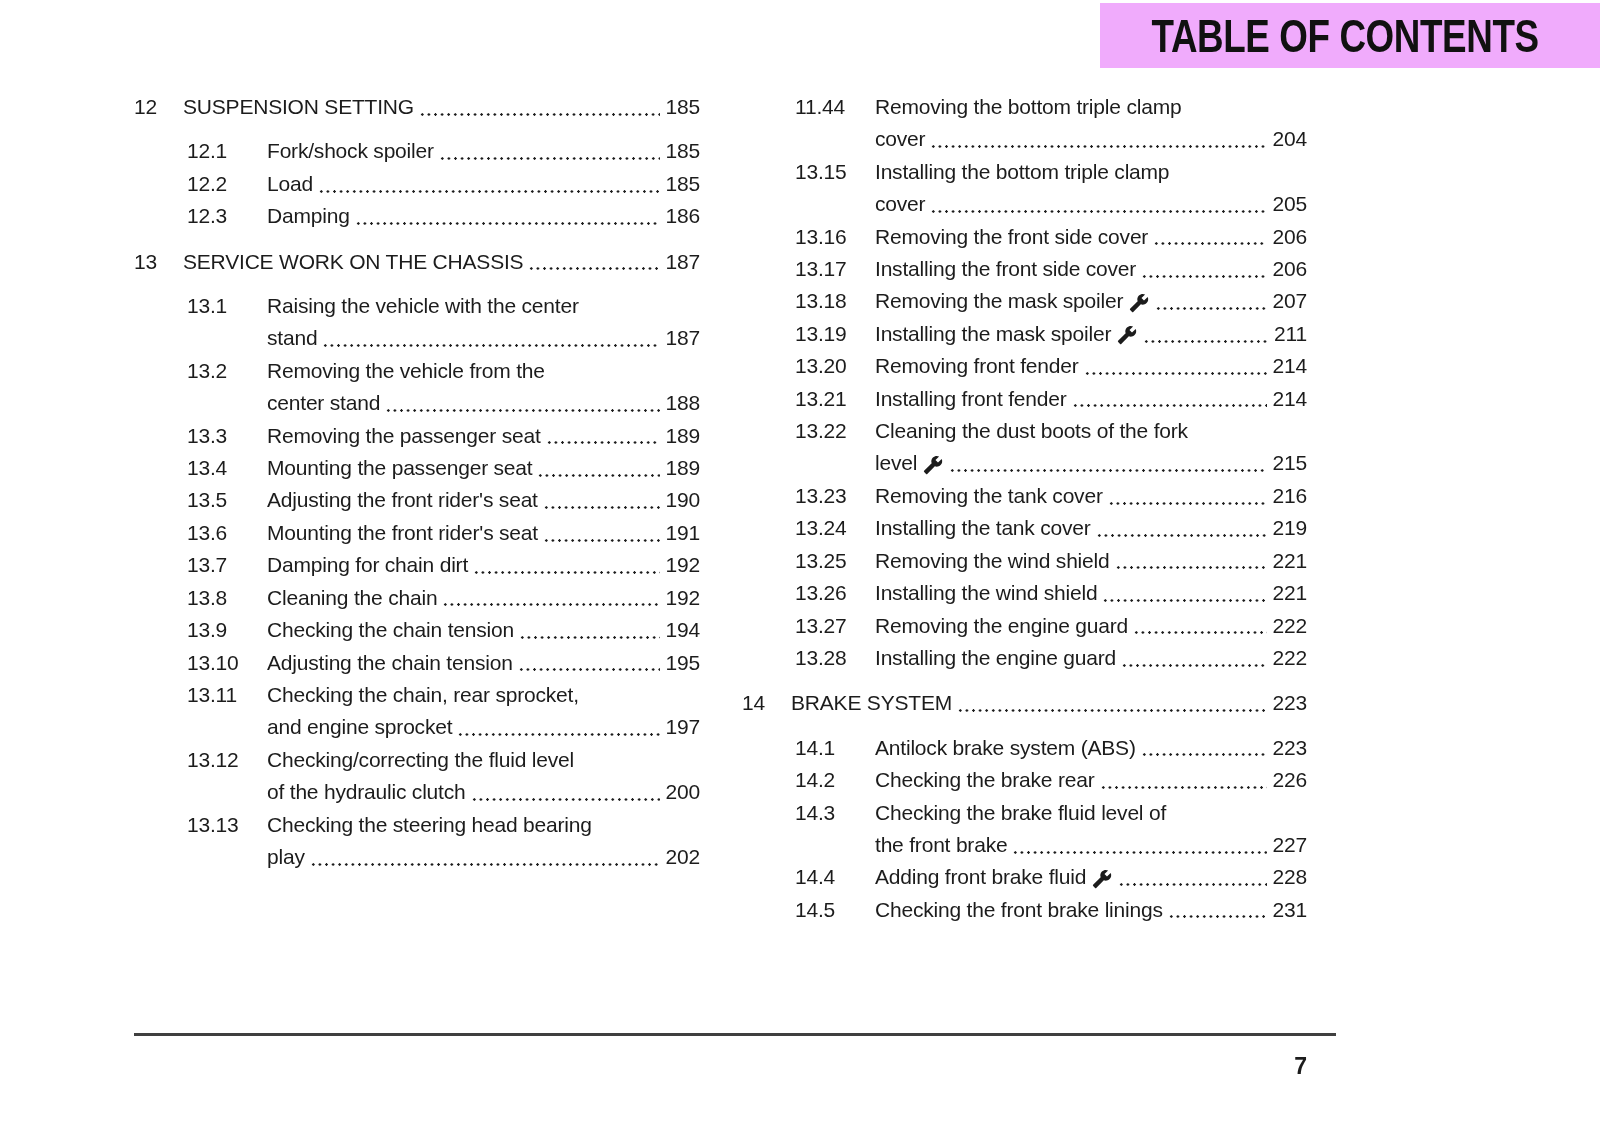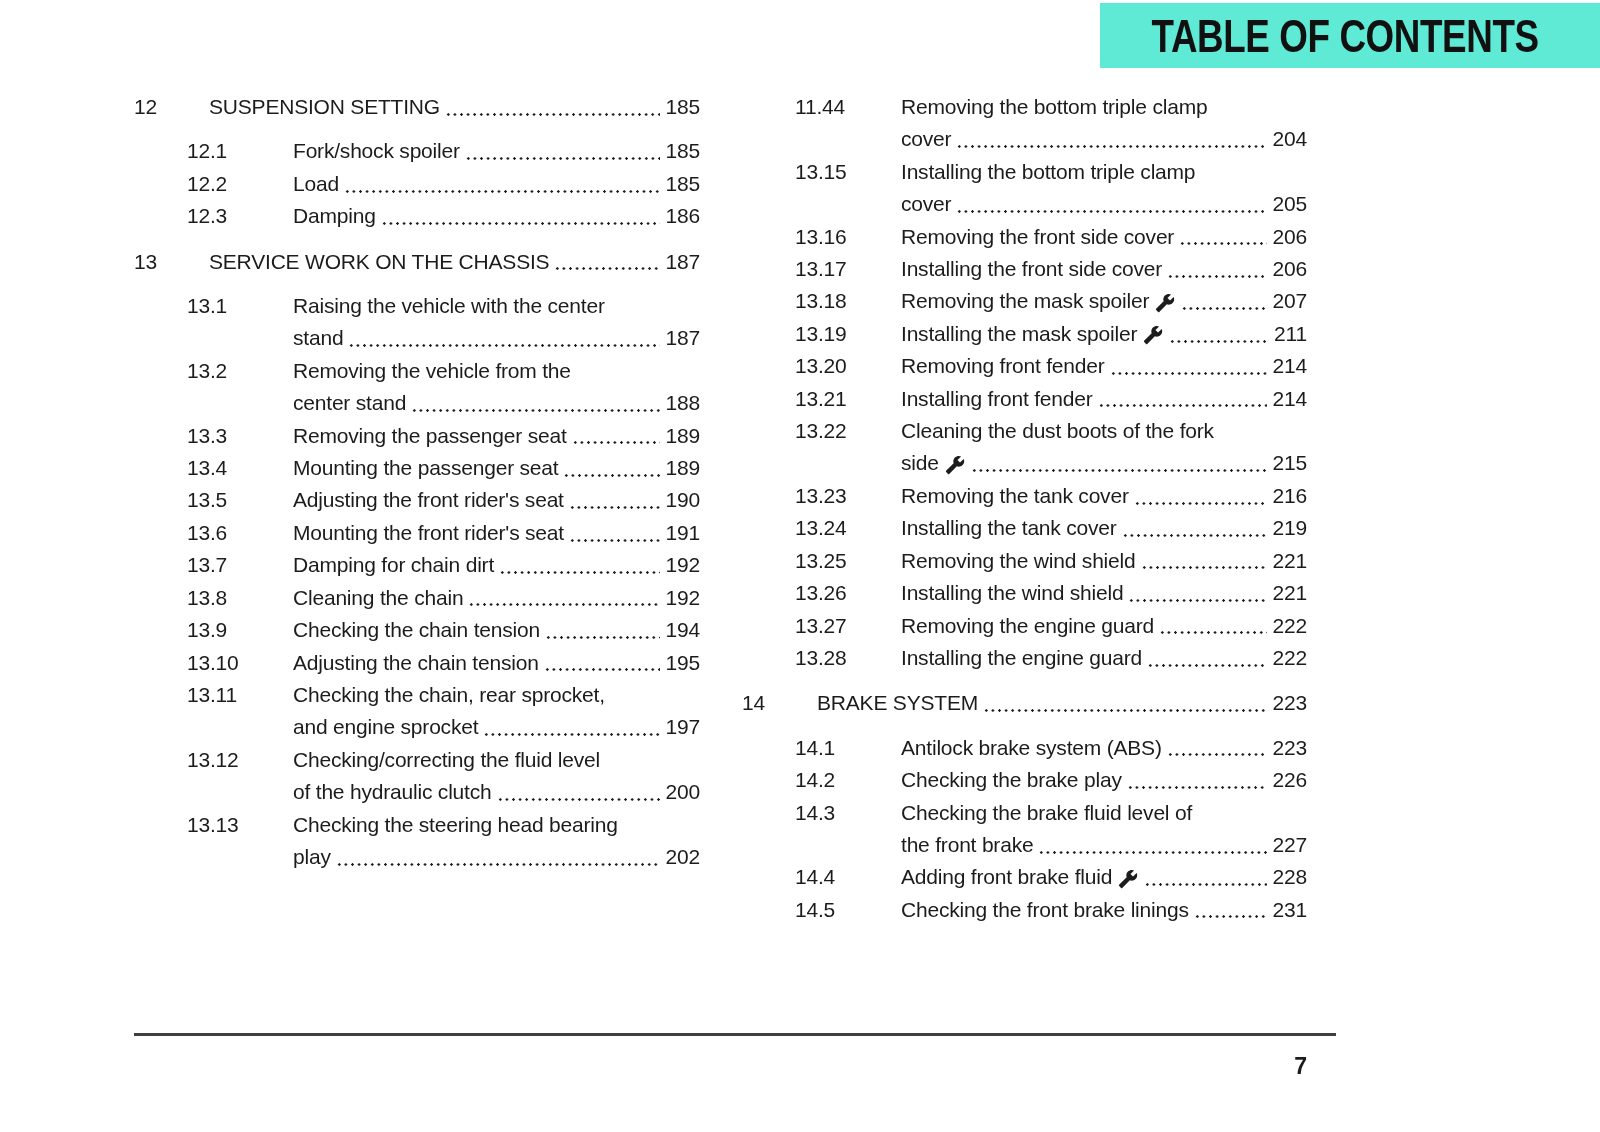--- a/index.html
+++ b/index.html
@@ -8,21 +8,21 @@
     width:1600px; height:1132px; position:relative;
     background:#ffffff; color:#1c1c1c;
     font-family:"Liberation Sans", sans-serif;
     overflow:hidden;
   }
   .page { position:absolute; inset:0; }
 
   
   .header-band {
     position:absolute; left:1100px; top:3px; width:500px; height:65px;
-    background:#5eead4; display:flex; align-items:center; justify-content:center;
+    background:#f0abfc; display:flex; align-items:center; justify-content:center;
   }
   .header-title {
     font-size:46px; font-weight:bold; white-space:nowrap;
     letter-spacing:-0.5px; transform:scaleX(0.8); transform-origin:45% 50%;
     color:#111111;
   }
 
   
   .toc {
     position:absolute; left:134px; top:91px; width:1173px;
@@ -32,21 +32,21 @@
   .toc-column { width:566px; flex:none; }
   .toc-column:last-child { width:565px; }
 
   .row { display:flex; }
   .section-row { margin:13px 0 12px 0; }
   .toc-column > .section-row:first-child { margin-top:0; }
   .section-row > .num { width:49px; flex:none; }
   .entry-row { padding-left:53px; }
   .entry-row > .num { width:80px; flex:none; }
 
-  .body { flex:1; min-width:0;margin-left:26px; }
+  .body { flex:1; min-width:0; }
   .line { white-space:nowrap; }
   .line.last { display:flex; align-items:baseline; }
   .text { white-space:nowrap; flex:none; }
 
   .leader {
     flex:1; min-width:10px; align-self:stretch;
     margin:0 4px 0 5px;
     background-image:radial-gradient(circle closest-side, #1c1c1c 99%, rgba(0,0,0,0) 100%);
     background-size:6.6px 2.7px;
     background-repeat:repeat-x;
@@ -352,21 +352,21 @@
               <span class="leader"></span>
               <span class="page-num">214</span>
             </div>
           </div>
         </div>
         <div class="row entry-row">
           <span class="num">13.22</span>
           <div class="body">
             <div class="line">Cleaning the dust boots of the fork</div>
             <div class="line last">
-              <span class="text">side</span>
+              <span class="text">level</span>
               <svg viewBox="0 0 24 24" class="wrench">
                 <path d="M22.7 19l-9.1-9.1c.9-2.3.4-5-1.5-6.9-2-2-5-2.4-7.4-1.3L9 6 6 9 1.6 4.7C.4 7.1.9 10.1 2.9 12.1c1.9 1.9 4.6 2.4 6.9 1.5l9.1 9.1c.4.4 1 .4 1.4 0l2.3-2.3c.5-.4.5-1.1.1-1.4z"></path>
               </svg>
               <span class="leader"></span>
               <span class="page-num">215</span>
             </div>
           </div>
         </div>
         <div class="row entry-row">
           <span class="num">13.23</span>
@@ -445,21 +445,21 @@
               <span class="text">Antilock brake system (ABS)</span>
               <span class="leader"></span>
               <span class="page-num">223</span>
             </div>
           </div>
         </div>
         <div class="row entry-row">
           <span class="num">14.2</span>
           <div class="body">
             <div class="line last">
-              <span class="text">Checking the brake play</span>
+              <span class="text">Checking the brake rear</span>
               <span class="leader"></span>
               <span class="page-num">226</span>
             </div>
           </div>
         </div>
         <div class="row entry-row">
           <span class="num">14.3</span>
           <div class="body">
             <div class="line">Checking the brake fluid level of</div>
             <div class="line last">

